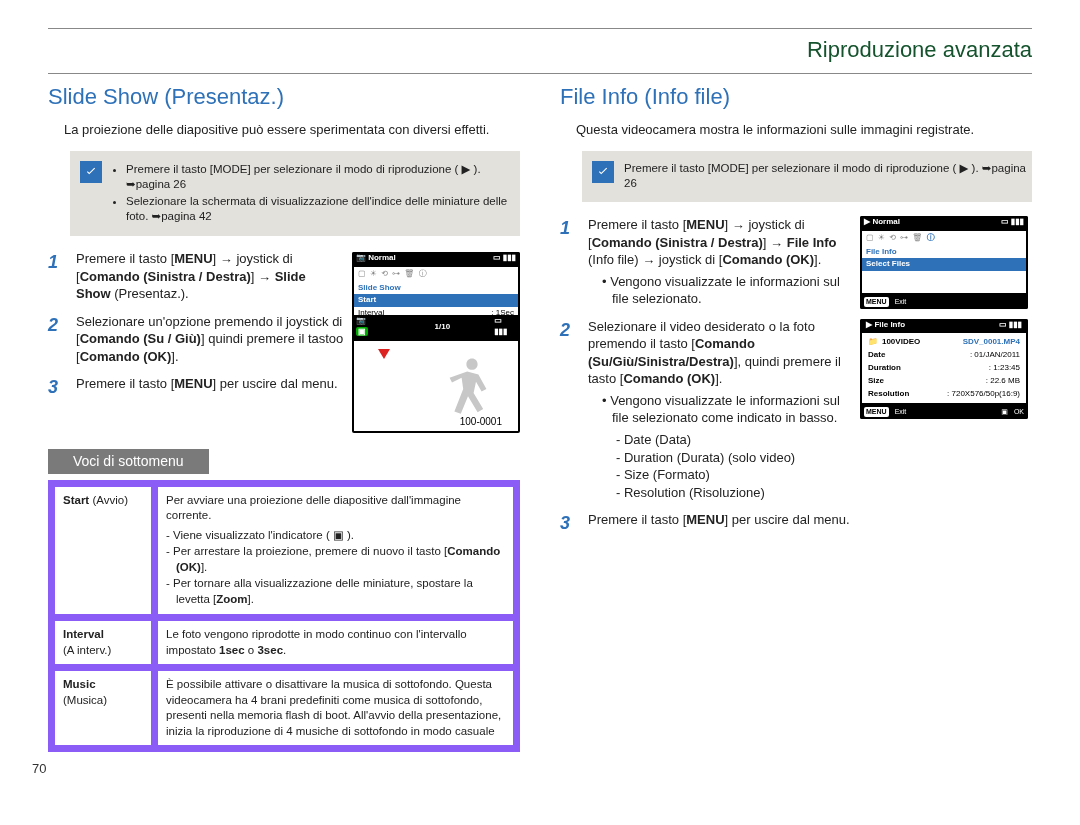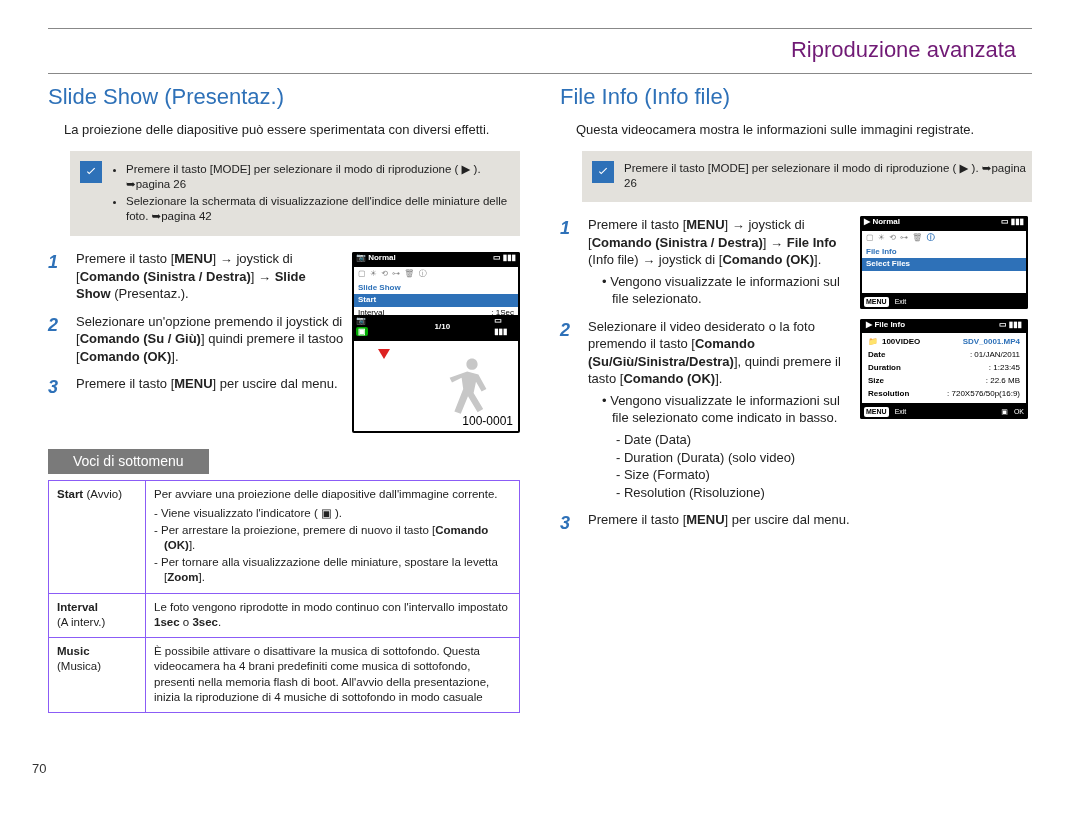--- a/index.html
+++ b/index.html
@@ -7,21 +7,21 @@
     color: #222;
     margin: 0;
     padding: 28px 48px;
     width: 1080px;
     box-sizing: border-box;
     font-size: 13px;
     line-height: 1.35;
   }
   .topline { border-top: 1px solid #888; margin-bottom: 4px; }
   .botline { border-top: 1px solid #888; margin-top: 2px; }
-  .header-title { text-align: right; font-size: 22px; color: #701a75; margin: 6px 16px 8px; }
+  .header-title { text-align: right; font-size: 22px; color: #14532d; margin: 6px 0 8px; }
   .cols { display: flex; gap: 40px; }
   .col { flex: 1 1 50%; }
   h2.section { color: #2e71b8; font-weight: normal; font-size: 22px; margin: 8px 0 10px; }
   .intro { margin: 0 16px 12px; }
   .notebox {
     background: #e3e1dc;
     padding: 10px 2px 10px 10px;
     display: flex;
     gap: 10px;
     margin: 0 0 14px 22px;
@@ -61,21 +61,21 @@
   .sb-footer { background:#000;color:#fff; font-size:7px; padding:2px 4px; display:flex; gap:6px;}
   .badge { background:#fff;color:#000;border-radius:2px;padding:0 2px;font-size:7px;font-weight:bold;}
   .two-wide { display:flex; justify-content:space-between; }
   .sb-icons { font-size:8px; letter-spacing:1px; color:#888; padding:2px 4px; }
   .sub-heading {
     background:#7a7a7a;color:#fff;display:inline-block;
     padding:3px 25px;font-size:14px;margin:10px 0 6px;
   }
   table.subtable { border-collapse: collapse; width:100%; font-size:11.5px;}
   table.subtable th { background:#7a7a7a;color:#fff;font-weight:normal;padding:4px 8px;border:1px solid #bbb;}
-  table.subtable td { border:1px solid #8b5cf6; padding:6px 8px; vertical-align:top;}
+  table.subtable td { border:7px solid #8b5cf6; padding:6px 8px; vertical-align:top;}
   table.subtable td:first-child { width:80px;}
   table.subtable ul { margin:4px 0 0 0; padding-left:0; list-style:none;}
   table.subtable ul li { text-indent:-10px; padding-left:10px; margin:1px 0;}
   table.subtable ul li::before { content:"- ";}
   .svg-dancer { width:80px; height:80px; }
   .pagenum { position:absolute; left:32px; top:760px; font-size:13px; color:#333;}
   .nested { margin:4px 0 0 14px; padding:0; list-style:none; font-size:13px;}
   .nested li { text-indent:-10px; padding-left:10px;}
   .nested li::before { content:"• ";}
   .dash-list li::before { content:"- ";}
@@ -161,21 +161,21 @@
           <span style="margin-left:12px">1/10</span>
           <span style="margin-left:auto">▭ ▮▮▮</span>
         </div>
       <div class="screen-inner" style="position:relative;height:90px;">
         <svg viewBox="0 0 24 24" style="position:absolute;left:18px;top:6px;width:24px;height:24px;fill:#d22;">
             <path d="M12 2l6 10H6z" transform="rotate(180 12 7)"></path>
           </svg>
         <svg class="svg-dancer" viewBox="0 0 100 100" style="position:absolute;right:10px;bottom:2px;fill:#c7c7c7;">
           <path d="M55 12c4 0 7 3 7 7s-3 7-7 7-7-3-7-7 3-7 7-7zm-6 16l14 4 10 18-6 3-7-12-3 14 12 20-7 4-12-20-9 22-8-3 11-28-2-14-12 6-3-6z"></path>
         </svg>
-        <div style="position:absolute;right:5px;bottom:2px;font-size:12px;">100-0001</div>
+        <div style="position:absolute;right:16px;bottom:2px;font-size:10px;">100-0001</div>
       </div>
     </div>
 
     <ol class="steps" start="3" style="counter-reset: step 2;">
       <li>
           <div>
         Premere il tasto [<b>MENU</b>] per uscire dal menu.
       </div>
         </li>
     </ol>

